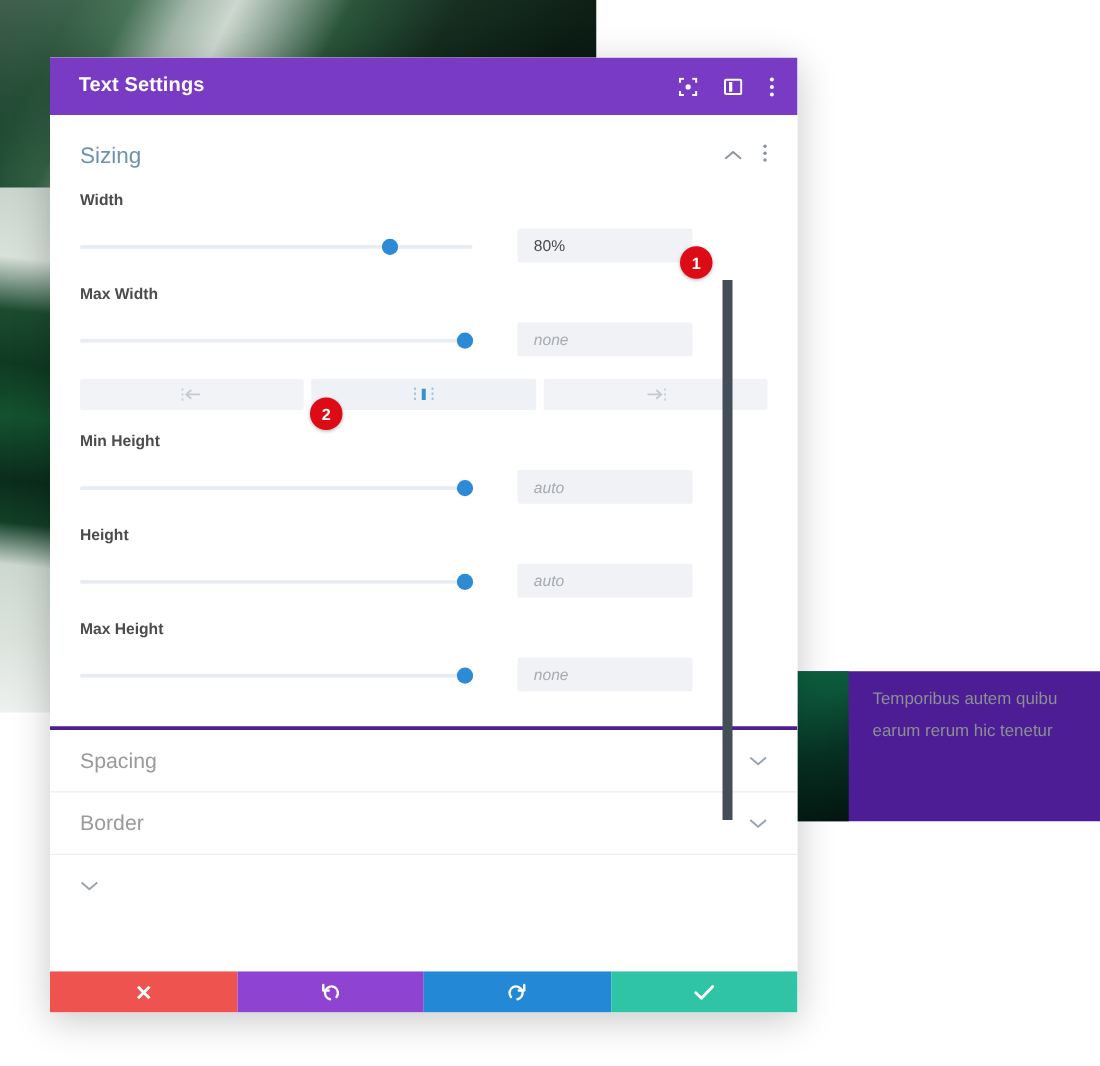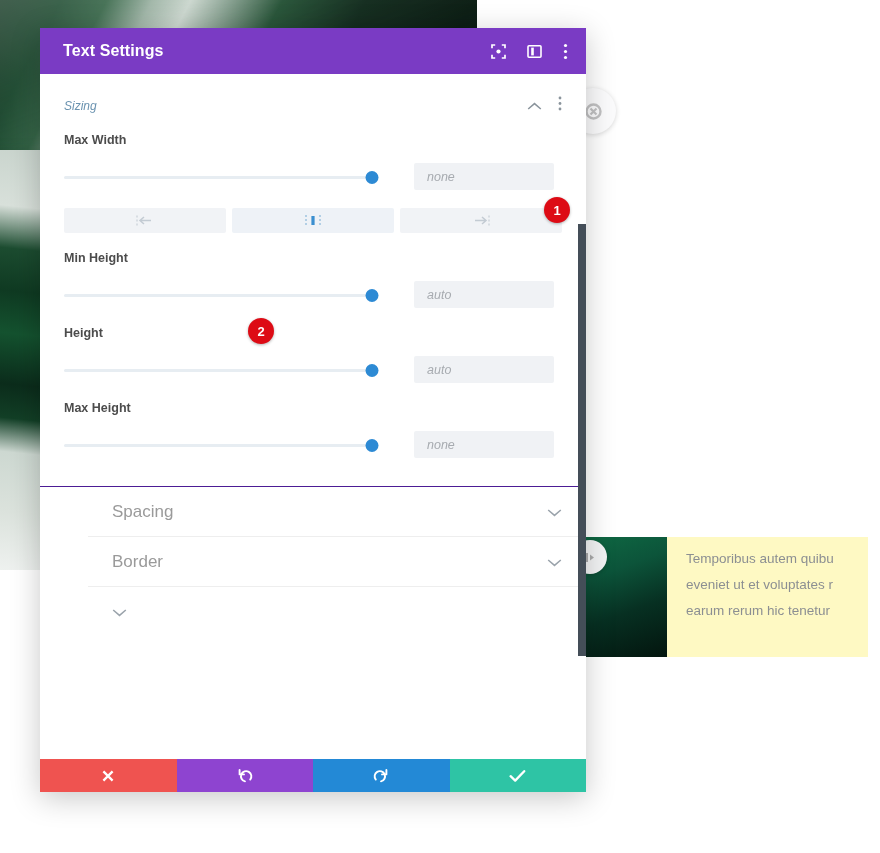--- a/index.html
+++ b/index.html
@@ -86,24 +86,24 @@
   .bg-white-bottom {
     position: absolute;
     left: 0; top: 540px;
     width: 880px; height: 313px;
     background: #ffffff;
   }
 
   
   .content-row {
     position: absolute;
-    left: 568px; top: 537px;
+    left: 580px; top: 537px;
     width: 300px; height: 120px;
     display: flex;
-    background: #fef9c3;
+    background: #4c1d95;
   }
   .content-thumb {
     width: 99px; height: 120px;
     background: linear-gradient(160deg, #0f6b44 0%, #0c543a 32%, #073022 62%, #03150e 100%);
     flex: 0 0 auto;
   }
   .content-text {
     flex: 1 1 auto;
     padding: 9px 0 0 19px;
     overflow: hidden;
@@ -134,22 +134,22 @@
     border-radius: 50%;
     background: #fbfbfc;
     box-shadow: 0 1px 5px rgba(0,0,0,.16);
     display: flex; align-items: center; justify-content: center;
   }
   .round-close svg { opacity: .38; }
 
   
   .modal {
     position: absolute;
-    left: 40px; top: 28px;
-    width: 546px;
+    left: 40px; top: 46px;
+    width: 598px;
     height: 764px;
     background: #ffffff;
     box-shadow: 0 6px 28px rgba(0,0,0,.22);
     display: flex;
     flex-direction: column;
     overflow: hidden;
   }
 
   .modal-header {
     height: 46px;
@@ -193,25 +193,24 @@
     background: #ffffff;
   }
 
   .section-sizing { padding: 22px 24px 10px 24px; }
 
   .sec-head {
     display: flex; align-items: center;
     margin-bottom: 18px;
   }
   .sec-title {
-    font-size: 12px;
+    font-size: 18px;
     color: #6b93b0;
     flex: 1 1 auto;
     font-weight: normal;
-    font-style: italic;
   }
   .sec-head-icons { display: flex; align-items: center; gap: 16px; }
 
   .field { margin-bottom: 18px; }
   .field-label {
     font-size: 12.5px;
     color: #4c4c4c;
     font-weight: bold;
     margin-bottom: 16px;
   }
@@ -268,21 +267,21 @@
     background: #f1f3f6;
     border-radius: 2px;
     display: flex;
     align-items: center;
     justify-content: center;
     cursor: pointer;
   }
   .align-btn.active { background: #eef2f7; }
 
   
-  .collapsed-list { border-top: 1px solid #4c1d95; padding-left: 48px; }
+  .collapsed-list { border-top: 3px solid #4c1d95; }
   .collapsed {
     height: 50px;
     border-bottom: 1px solid #eeeeee;
     display: flex;
     align-items: center;
     padding: 0 24px;
     cursor: pointer;
   }
   .collapsed:last-child { border-bottom: none; }
   .collapsed-title {
@@ -344,21 +343,20 @@
 
   <div class="bg-white-right"></div>
   <div class="bg-white-bottom"></div>
   <div class="bg-hero"></div>
   <div class="bg-leaf-strip"></div>
 
   <div class="content-row">
     <div class="content-thumb"></div>
     <div class="content-text">
       <p>Temporibus autem quibu</p>
-      <p>eveniet ut et voluptates r</p>
       <p>earum rerum hic tenetur</p>
     </div>
   </div>
 
   <div class="round-handle">
     <svg width="13" height="13" viewBox="0 0 13 13">
       <rect x="2" y="2" width="2" height="9" fill="#555"></rect>
       <path d="M6 3.5 L10 6.5 L6 9.5 Z" fill="#555"></path>
     </svg>
   </div>
@@ -413,20 +411,30 @@
             <span>
               <svg width="4" height="15" viewBox="0 0 4 15">
                 <circle cx="2" cy="2" r="1.4" fill="#8a949c"></circle>
                 <circle cx="2" cy="7.5" r="1.4" fill="#8a949c"></circle>
                 <circle cx="2" cy="13" r="1.4" fill="#8a949c"></circle>
               </svg>
             </span>
           </div>
         </div>
 
+        <div class="field">
+          <div class="field-label">Width</div>
+          <div class="field-row">
+            <div class="slider">
+              <div class="track"></div>
+              <div class="knob" style="left:79%"></div>
+            </div>
+            <div class="valbox filled">80%</div>
+          </div>
+        </div>
 
         <div class="field">
           <div class="field-label">Max Width</div>
           <div class="field-row">
             <div class="slider">
               <div class="track"></div>
               <div class="knob" style="left:98%"></div>
             </div>
             <div class="valbox placeholder">none</div>
           </div>

